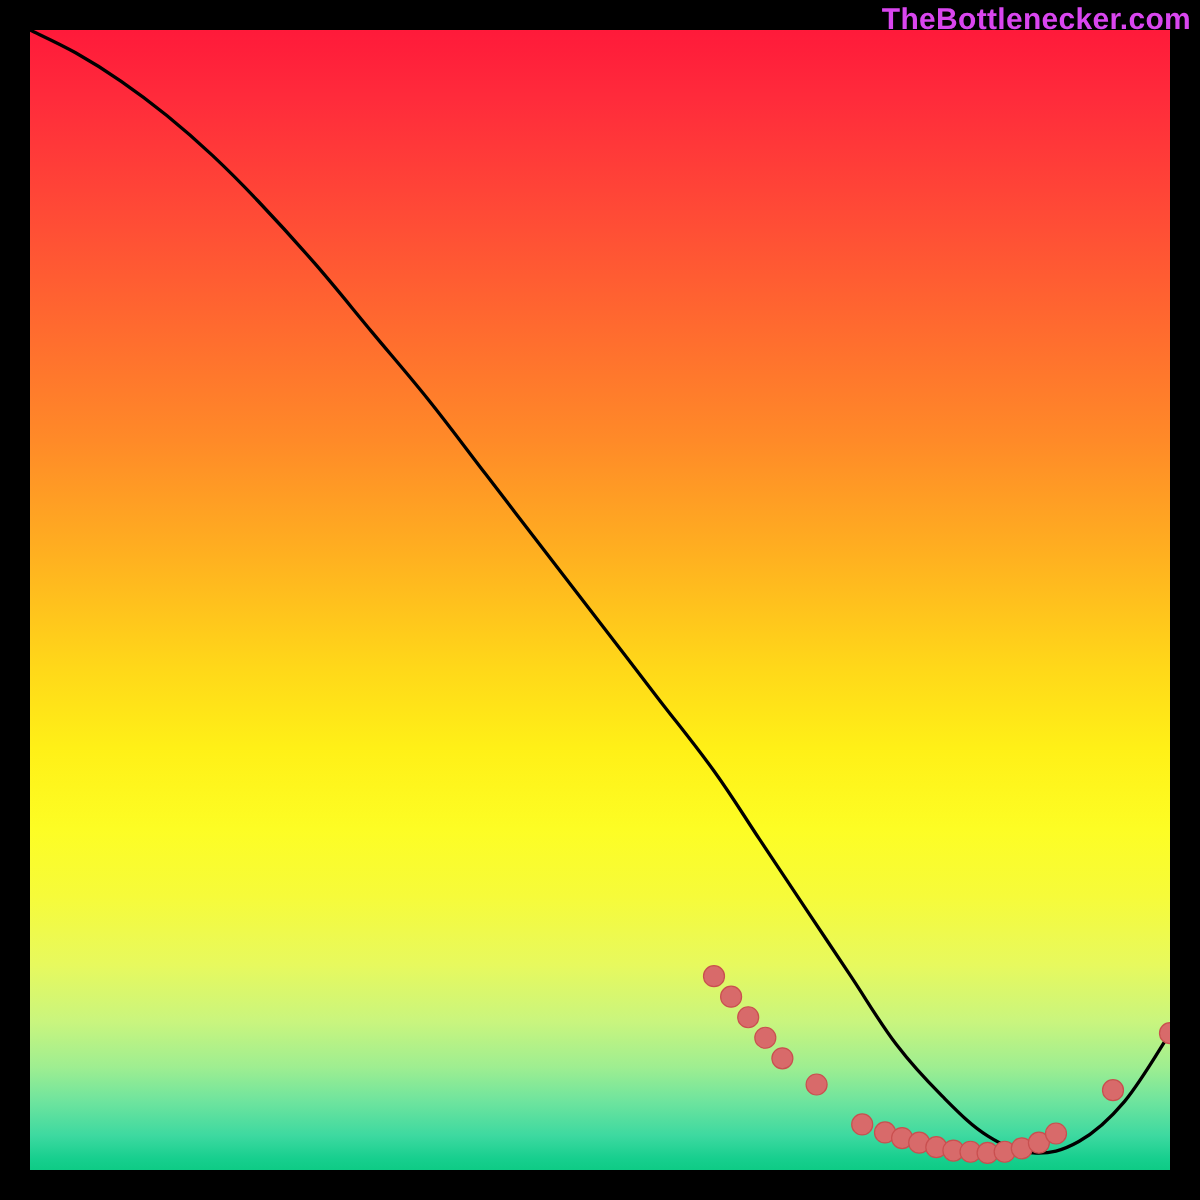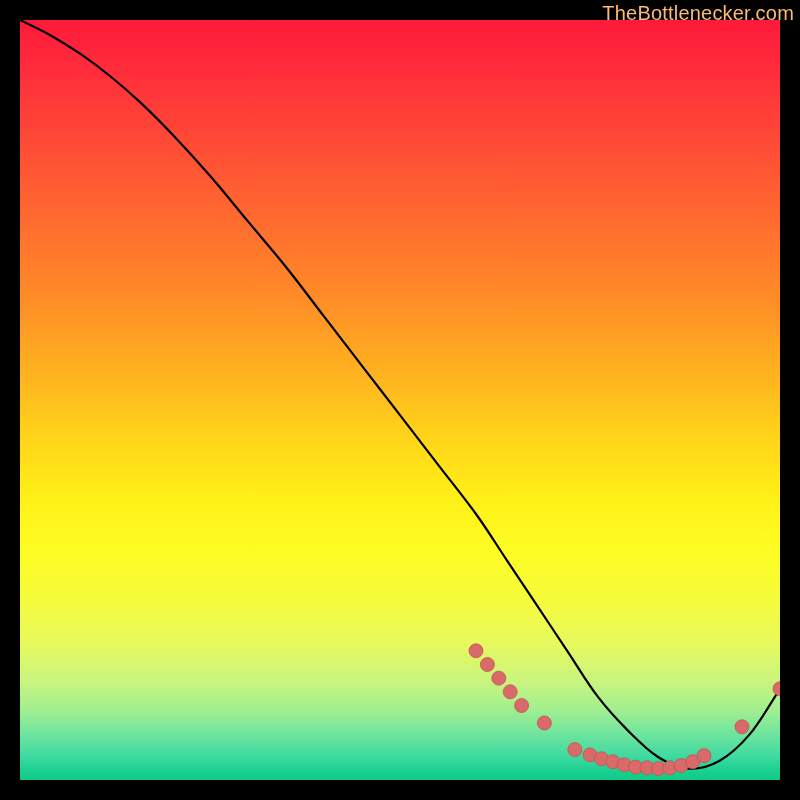--- a/index.html
+++ b/index.html
@@ -49,23 +49,23 @@
     position: absolute;
     left: 0;
     top: 0;
     width: 760px;
     height: 760px;
   }
   .watermark {
     position: absolute;
     top: 2px;
     right: 6px;
-    color: #fdba74;
+    color: #d946ef;
     font-size: 20px;
-    font-weight: 400;
+    font-weight: 700;
     letter-spacing: 0.2px;
     user-select: none;
     text-align: center;
   }
 </style>
 </head>
 <body>
 
 <div class="stage">
   <div class="plot">

